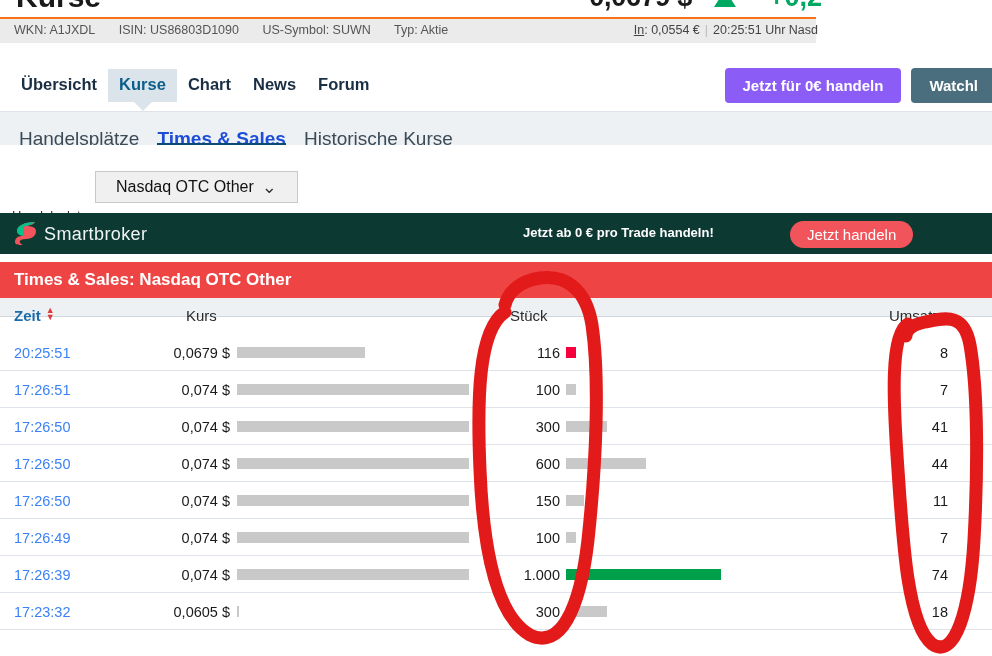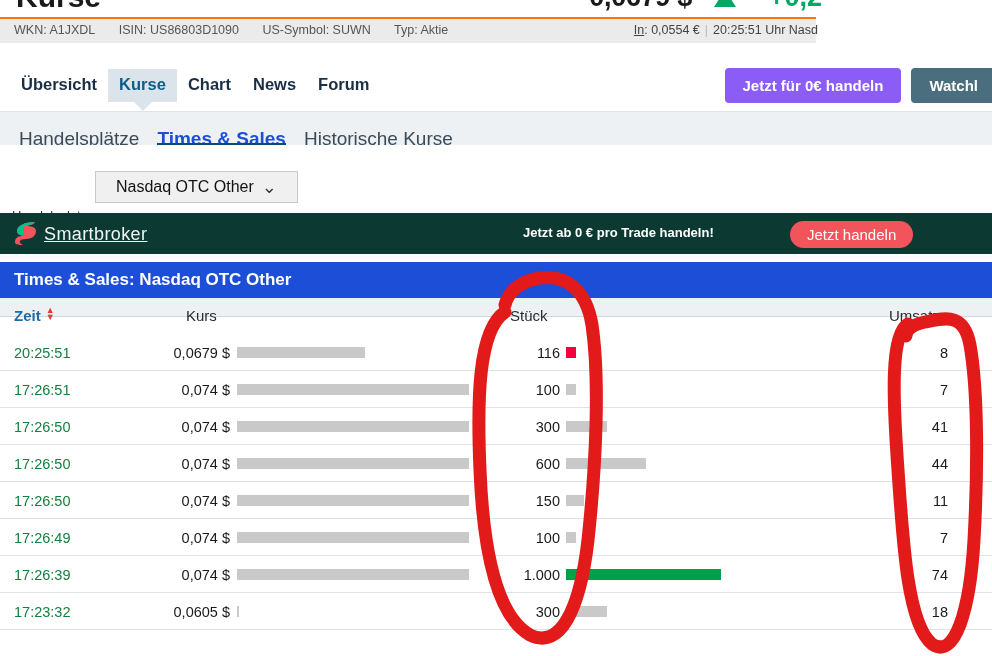--- a/index.html
+++ b/index.html
@@ -107,37 +107,37 @@
   .caret { font-size:11px; color:#333; }
 
   
   .banner {
     position:absolute; left:0; top:213px; width:992px; height:41px;
     background:#0c3a33; display:flex; align-items:center;
   }
   .sb-logo { position:absolute; left:14px; top:8px; width:24px; height:25px; }
   .sb-name {
     position:absolute; left:44px; top:11px;
-    font-size:18px; color:#f0f5f4; letter-spacing:0.4px;text-decoration:underline;
+    font-size:18px; color:#f0f5f4; letter-spacing:0.4px;
   }
   .banner-txt {
     position:absolute; left:523px; top:12px;
     font-size:13px; font-weight:700; color:#ffffff; white-space:nowrap;
   }
   .banner-cta {
     position:absolute; left:790px; top:8px;
     background:#f2545b; color:#fff; border:none; border-radius:14px;
     font-size:15px; padding:5px 17px; cursor:pointer; white-space:nowrap;
     font-family:"Liberation Sans", sans-serif;
   }
 
   
   .tbl-title {
     position:absolute; left:0; top:262px; width:992px; height:36px;
-    background:#1d4ed8;
+    background:#ef4444;
   }
   .tbl-title span {
     position:absolute; left:14px; top:8px;
     font-size:17px; font-weight:700; color:#fff;
   }
   .tbl-head {
     position:absolute; left:0; top:298px; width:992px; height:19px;
     background:#edf1f4; border-bottom:1px solid #cfd8de;
   }
   .th { position:absolute; top:9px; font-size:15px; color:#2b2b2b; }
@@ -148,21 +148,21 @@
   }
   .sortico i { display:block; font-style:normal; }
   .th-kurs { left:186px; }
   .th-stueck { left:510px; }
   .th-umsatz { left:889px; }
 
   .rows { position:absolute; left:0; top:334px; width:992px; }
   .row {
     position:relative; height:37px; border-bottom:1px solid #dde3e8; background:#fff;
   }
-  .c-time { position:absolute; left:14px; top:11px; font-size:14.5px; color:#15803d; }
+  .c-time { position:absolute; left:14px; top:11px; font-size:14.5px; color:#3b82f6; }
   .c-price {
     position:absolute; left:130px; width:100px; text-align:right; top:11px;
     font-size:14.5px; color:#1a1a1a;
   }
   .c-pbar {
     position:absolute; left:237px; top:13px; height:11px; background:#c9c9c9;
   }
   .c-qty {
     position:absolute; left:470px; width:90px; text-align:right; top:11px;
     font-size:14.5px; color:#1a1a1a;

